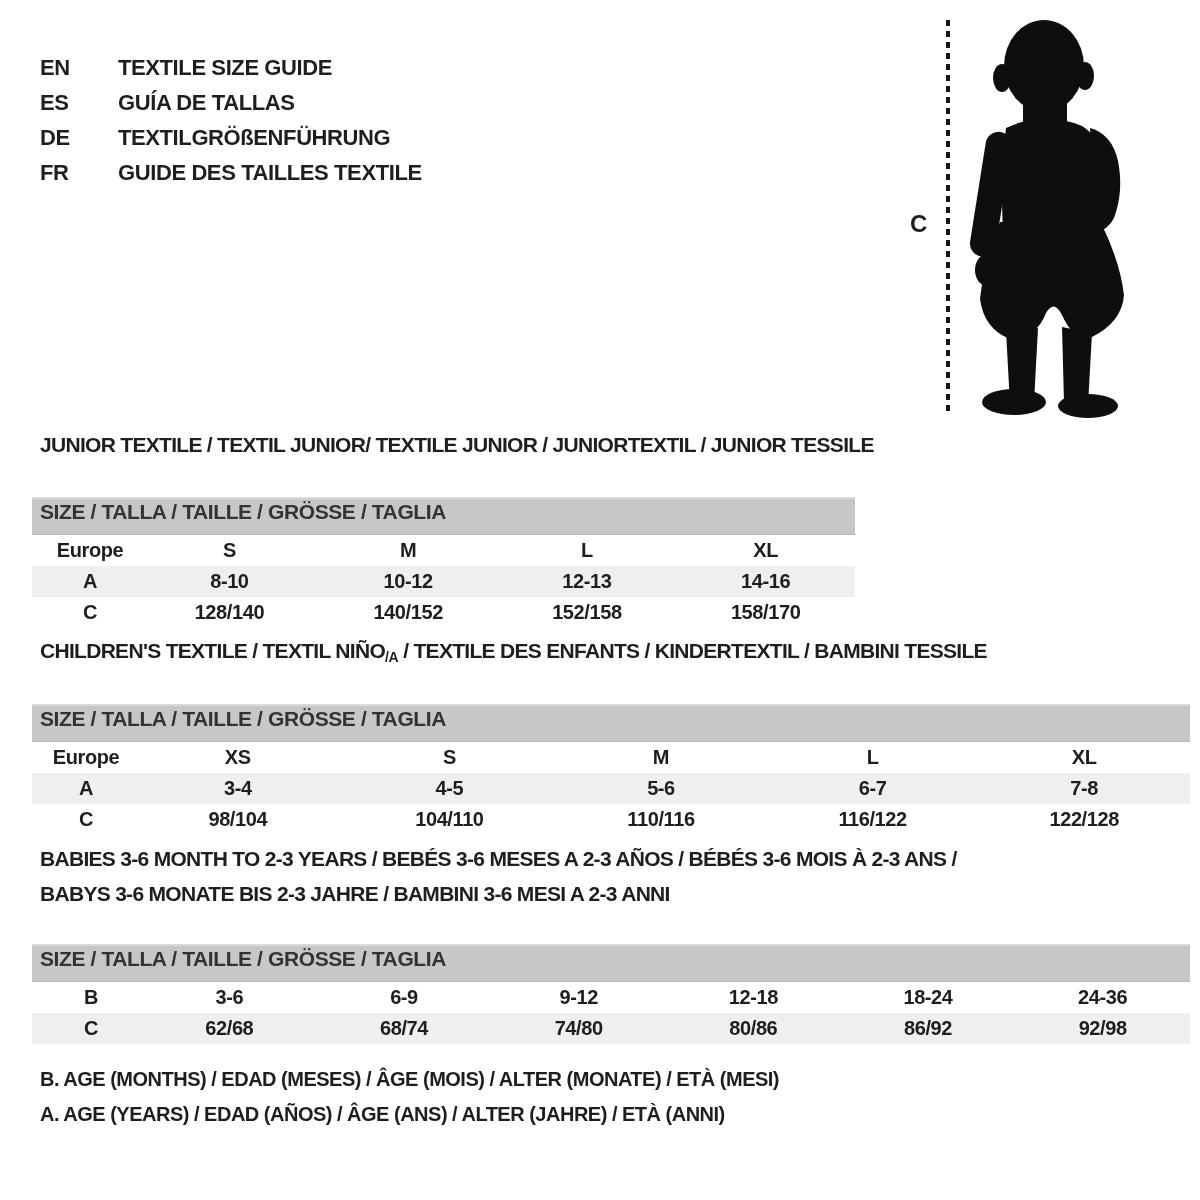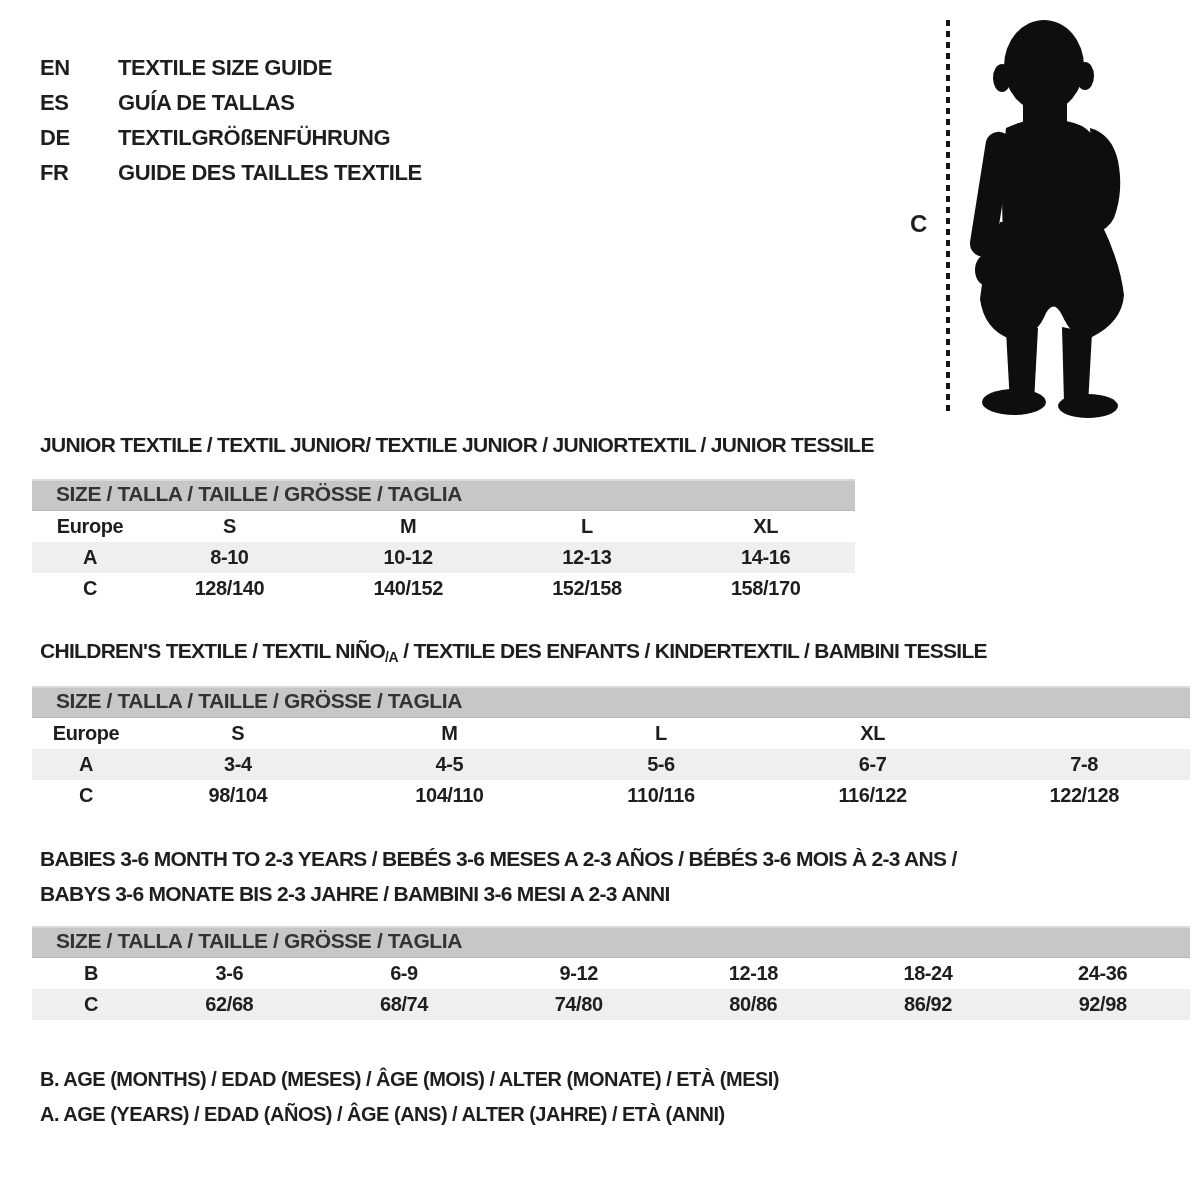--- a/index.html
+++ b/index.html
@@ -25,23 +25,24 @@
   .title-junior   { top:433px; }
   .title-children { top:639px; }
   .title-babies   { top:841px; line-height:35px; }
   .sub-label { font-size:14px; vertical-align:-4px; letter-spacing:-0.5px; }
   
   .tbl { position:absolute; left:32px; font-size:20px; letter-spacing:-0.4px; }
   .tbl-junior   { top:479px; width:823px; }
   .tbl-children { top:686px; width:1158px; }
   .tbl-babies   { top:926px; width:1158px; }
   .tbl-header {
-    height:32px; line-height:30px; background:#c7c7c7; color:#333333;
-    padding-left:24px; font-size:21px;
+    height:38px; line-height:30px; background:#c7c7c7; color:#333333;
+    padding-left:8px; font-size:21px;
     box-shadow: inset 0 2px 0 rgba(255,255,255,0.35), inset 0 -1px 0 rgba(0,0,0,0.08);
+    margin-top: 18px;
   }
   .grid-row { display:grid; height:31px; line-height:31px; align-items:center; }
   .tbl-junior   .grid-row { grid-template-columns:108px repeat(4,1fr); }
   .tbl-children .grid-row { grid-template-columns:100px repeat(5,1fr); }
   .tbl-babies   .grid-row { grid-template-columns:110px repeat(6,1fr); }
   .cell { text-align:center; }
   .cell-first { text-align:center; padding-left:8px; }
   .row-alt { background:#efefef; }
   
   .legend { position:absolute; left:40px; top:1062px; }
@@ -118,20 +119,21 @@
     </div>
   </div>
 
   <div class="section-title title-children">
     <span>CHILDREN'S TEXTILE / TEXTIL NIÑO</span><span class="sub-label">/A</span><span> / TEXTILE DES ENFANTS / KINDERTEXTIL / BAMBINI TESSILE</span>
   </div>
   <div class="tbl tbl-children">
     <div class="tbl-header">SIZE / TALLA / TAILLE / GRÖSSE / TAGLIA</div>
     <div class="grid-row">
       <span class="cell cell-first">Europe</span>
+      <span class="cell">XS</span>
       <span class="cell">S</span>
       <span class="cell">M</span>
       <span class="cell">L</span>
       <span class="cell">XL</span>
     </div>
     <div class="grid-row row-alt">
       <span class="cell cell-first">A</span>
       <span class="cell">3-4</span>
       <span class="cell">4-5</span>
       <span class="cell">5-6</span>

